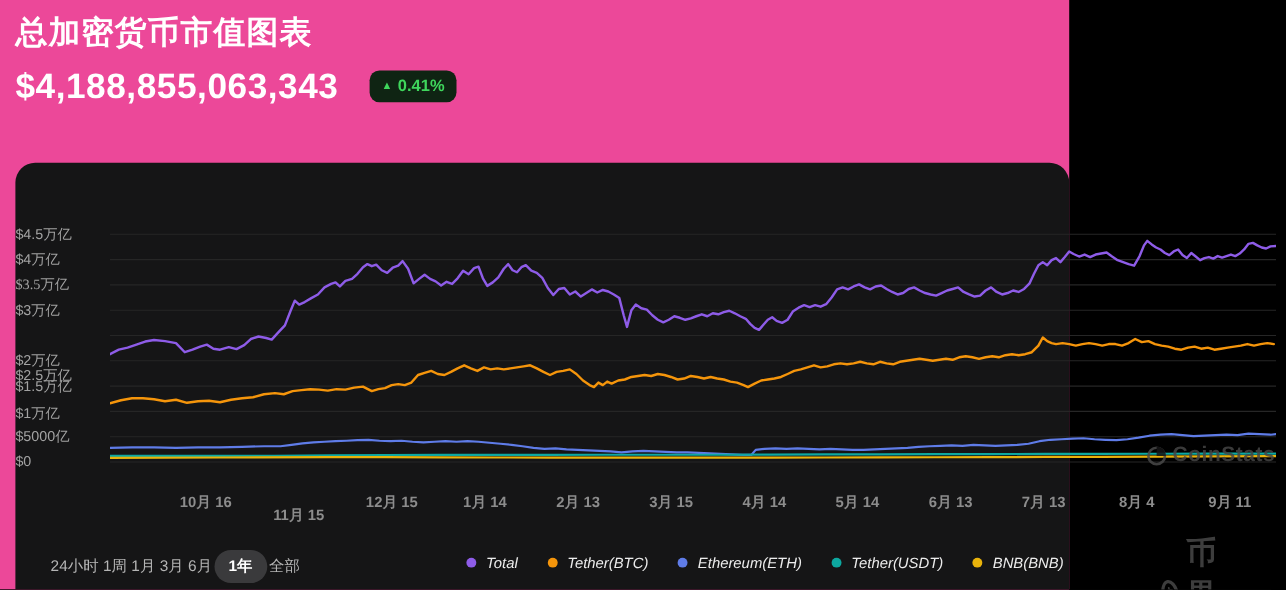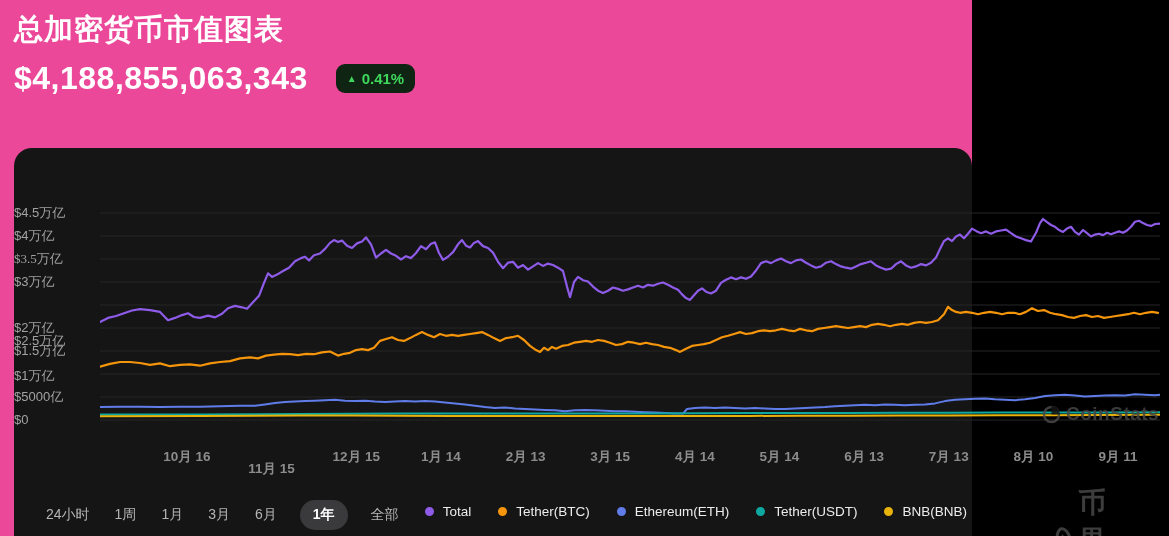--- a/index.html
+++ b/index.html
@@ -27,29 +27,29 @@
 
   #plot { position:absolute; left:86px; top:57px; }
 
   
   .wm-coinstats { position:absolute; left:1028px; top:255px; display:flex; align-items:center;
                   gap:5px; opacity:0.85; pointer-events:none; }
   .wm-coinstats .txt { color:#454545; font-size:19px; font-weight:600; letter-spacing:0.5px; }
 
   
   .bottom-bar { position:absolute; left:0; right:0; top:352px; height:34px; }
-  .ranges { position:absolute; left:30px; top:0; display:flex; align-items:center; gap:21px; }
+  .ranges { position:absolute; left:30px; top:0; display:flex; align-items:center; }
   .range-btn { color:#b5b5b5; font-size:14px; padding:6px 2px; cursor:pointer; white-space:nowrap; }
   .range-btn.active { background:#3a3a3c; color:#fff; font-weight:bold; border-radius:16px;
                       padding:6px 13px; }
   .legend { position:absolute; right:5px; top:4px; display:flex; align-items:center; gap:27px;
             z-index:2; }
   .legend-item { display:flex; align-items:center; gap:9px; cursor:pointer; }
   .legend-dot { width:9px; height:9px; border-radius:50%; }
-  .legend-label { color:#ececec; font-size:13.5px; }
+  .legend-label { color:#ececec; font-size:13.5px;font-style:italic; }
 
   
   .wm-site { position:absolute; left:1042px; top:336px; display:flex; align-items:center;
              gap:6px; z-index:1; pointer-events:none; }
   .wm-site .coin { width:28px; height:28px; border:3.5px solid #3d3d3d; border-radius:50%;
                    color:#3d3d3d; font-size:16px; font-weight:bold; display:flex;
                    align-items:center; justify-content:center; transform:rotate(-12deg); }
   .wm-site .name { color:#3d3d3d; font-size:28px; font-weight:bold; letter-spacing:2px; }
 </style>
 </head>
@@ -86,21 +86,21 @@
         <div class="xlabel" style="left: 133px;">10月 16</div>
         <div class="xlabel" style="left: 217.64px; margin-top: 12px;">11月 15</div>
         <div class="xlabel" style="left: 302.28px;">12月 15</div>
         <div class="xlabel" style="left: 386.92px;">1月 14</div>
         <div class="xlabel" style="left: 471.56px;">2月 13</div>
         <div class="xlabel" style="left: 556.2px;">3月 15</div>
         <div class="xlabel" style="left: 640.84px;">4月 14</div>
         <div class="xlabel" style="left: 725.48px;">5月 14</div>
         <div class="xlabel" style="left: 810.12px;">6月 13</div>
         <div class="xlabel" style="left: 894.76px;">7月 13</div>
-        <div class="xlabel" style="left: 979.4px;">8月 10</div>
+        <div class="xlabel" style="left: 979.4px;">8月 4</div>
         <div class="xlabel" style="left: 1064.04px;">9月 11</div>
       </div>
 
     <svg id="plot" width="1060" height="225" viewBox="0 0 1060 225">
         <line x1="0" x2="1060" y1="8" y2="8" stroke="#262626" stroke-width="1"></line>
         <line x1="0" x2="1060" y1="31" y2="31" stroke="#262626" stroke-width="1"></line>
         <line x1="0" x2="1060" y1="54" y2="54" stroke="#262626" stroke-width="1"></line>
         <line x1="0" x2="1060" y1="77" y2="77" stroke="#262626" stroke-width="1"></line>
         <line x1="0" x2="1060" y1="100" y2="100" stroke="#262626" stroke-width="1"></line>
         <line x1="0" x2="1060" y1="123" y2="123" stroke="#262626" stroke-width="1"></line>

